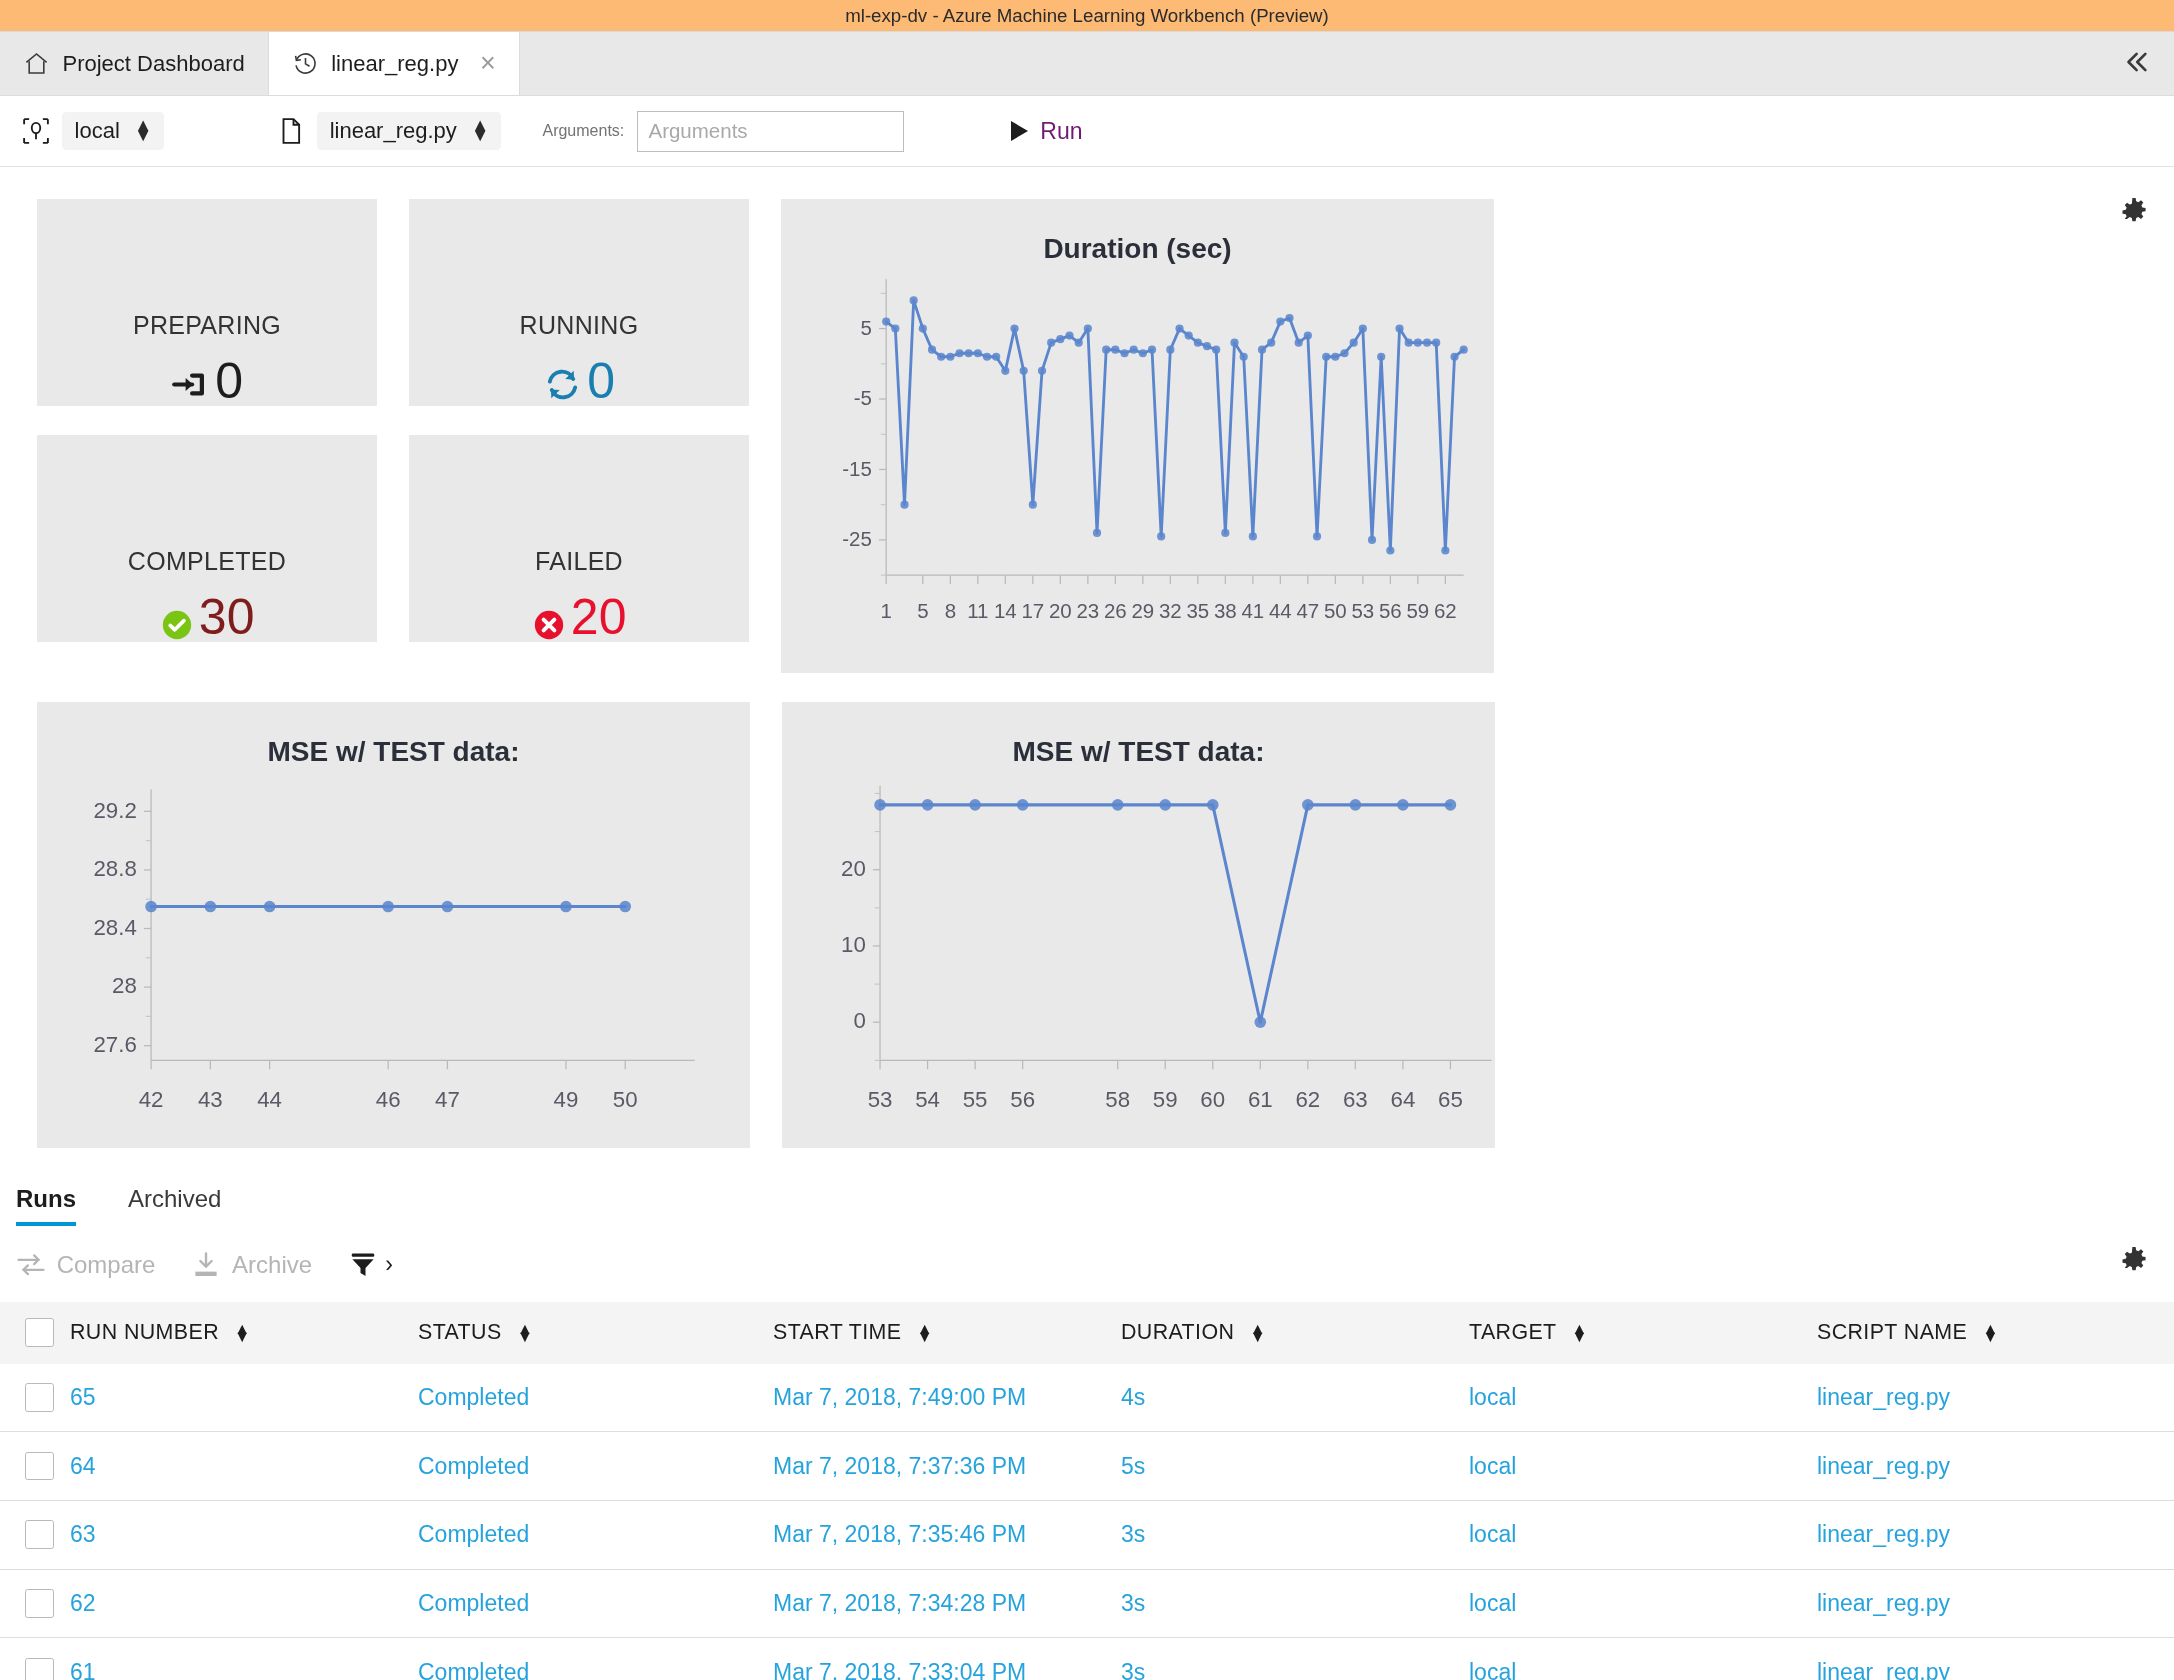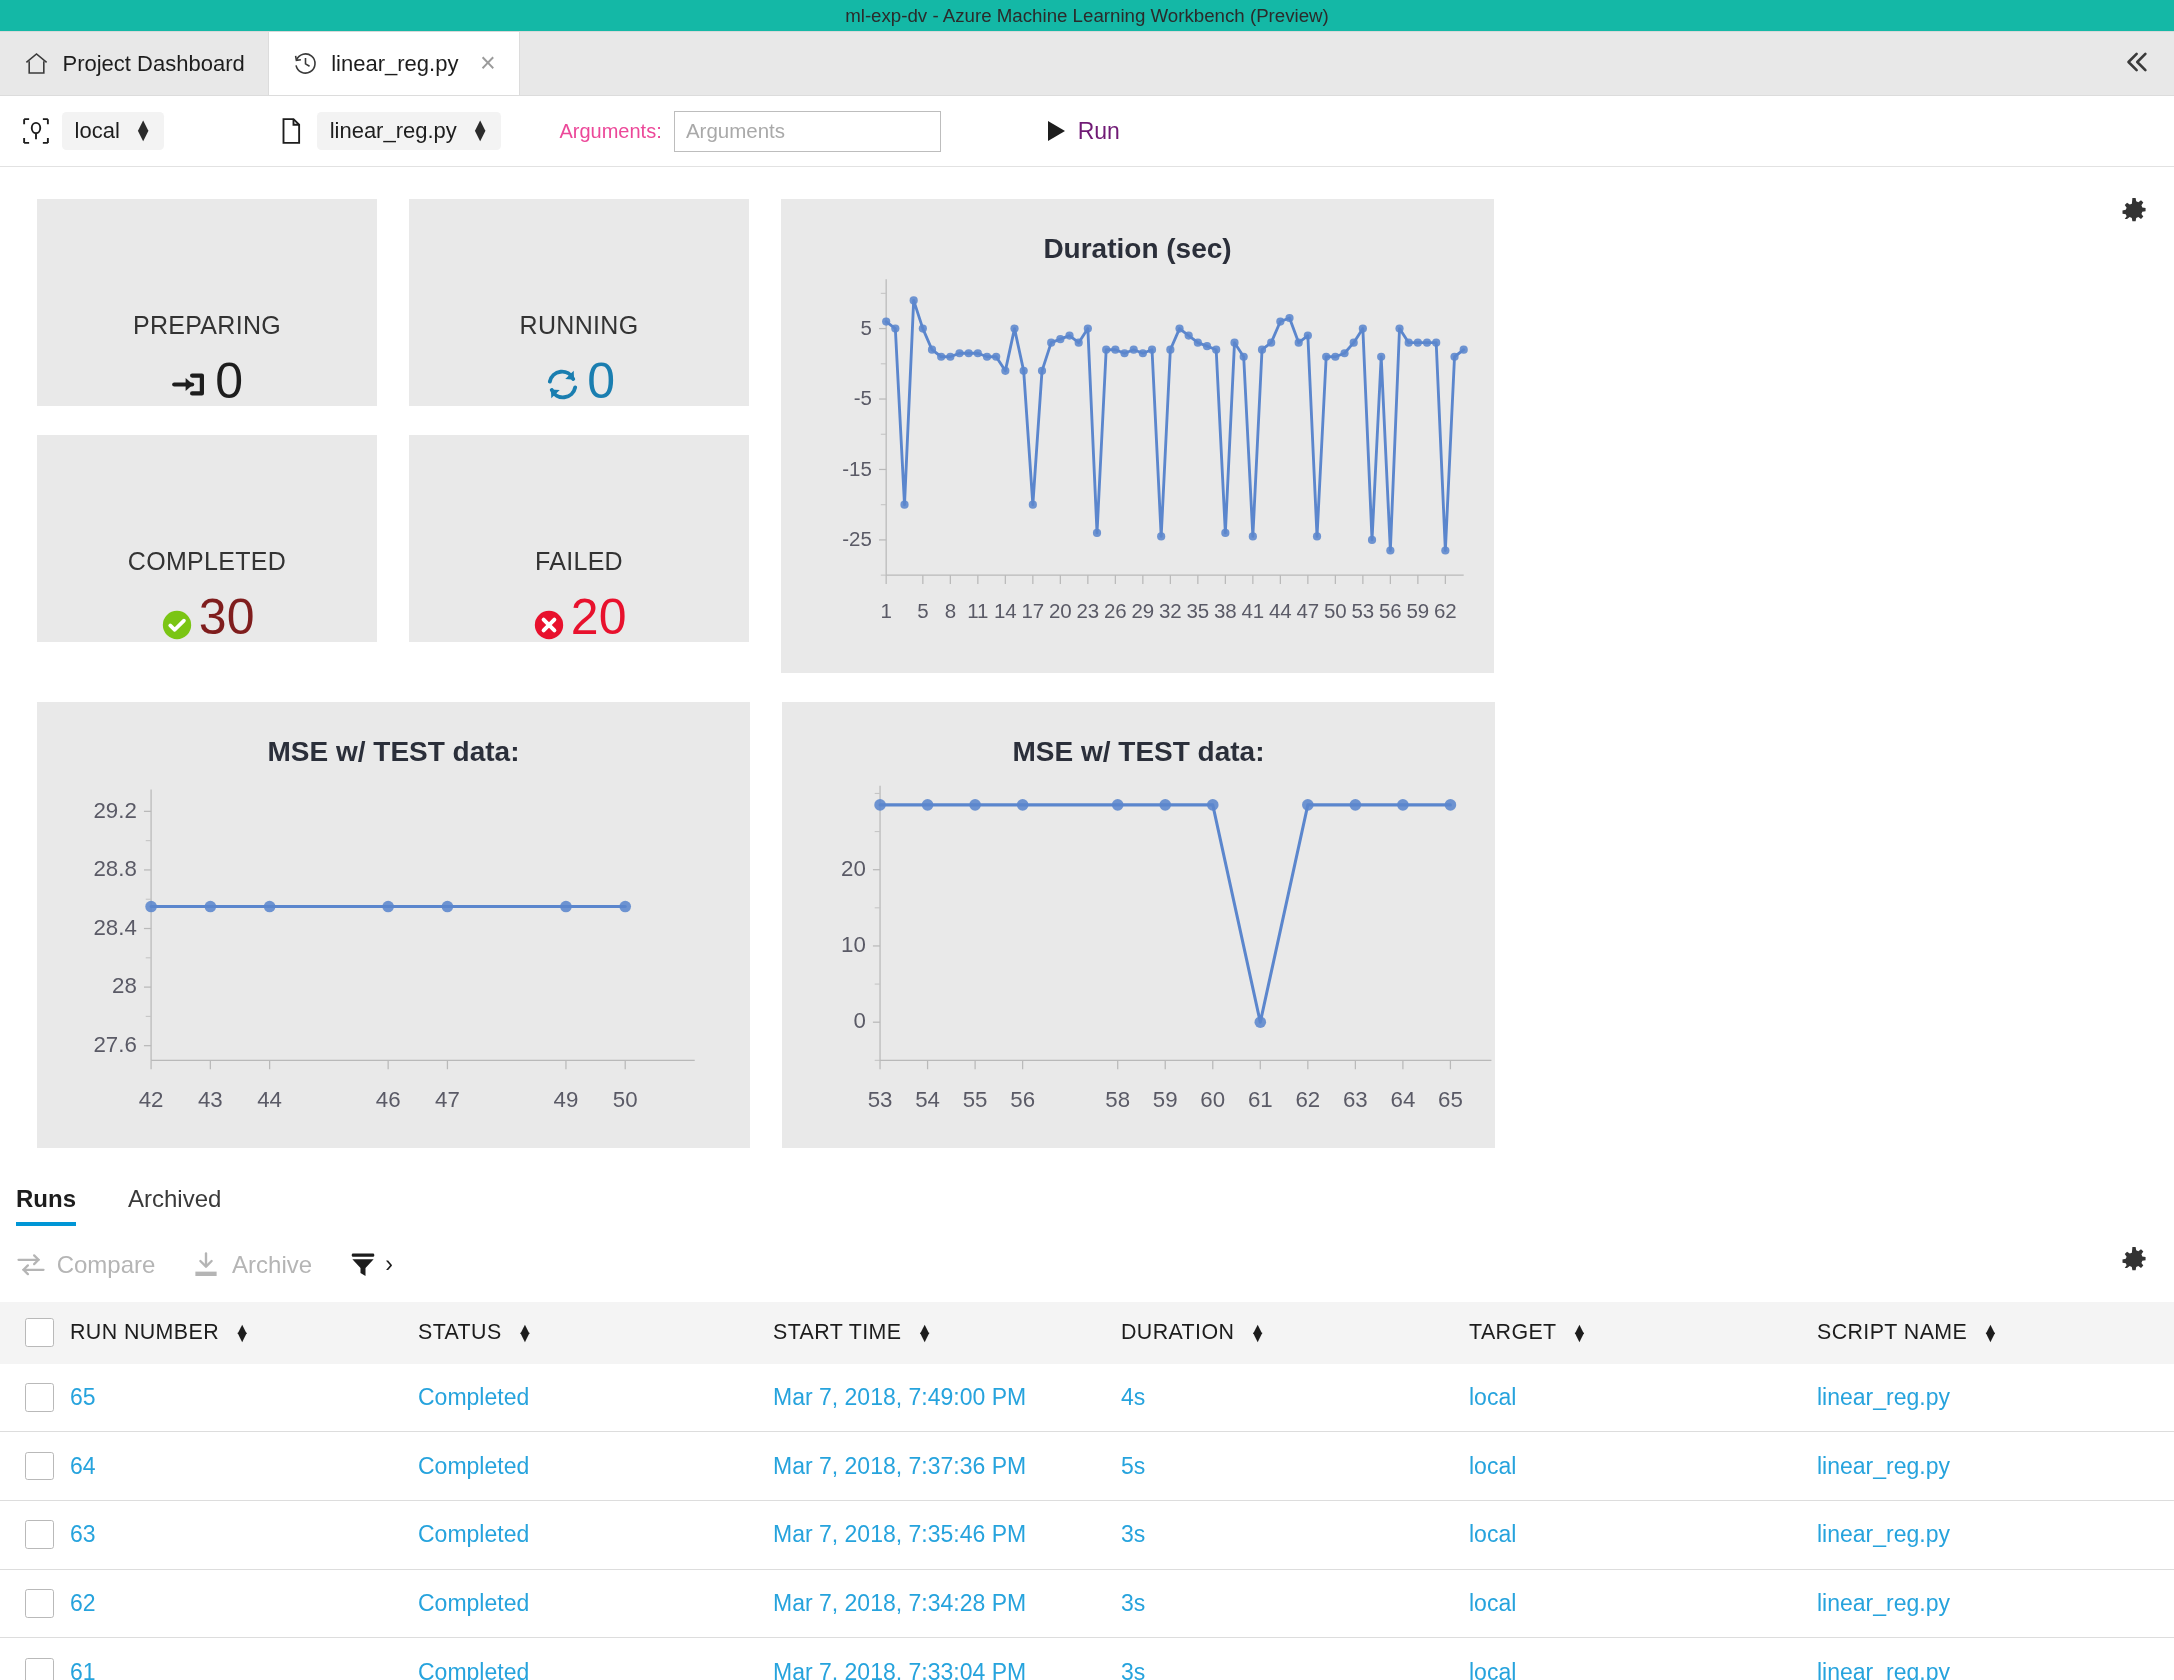--- a/index.html
+++ b/index.html
@@ -6,21 +6,21 @@
   html, body {
     width: 2174px; height: 1681px;
     font-family: "Liberation Sans", sans-serif;
     background: #ffffff;
     overflow: hidden;
   }
 
   
   .titlebar {
     height: 32px;
-    background: #14b8a6;
+    background: #fdba74;
     border-bottom: 0.9px solid #d9d9d9;
     display: flex; align-items: center; justify-content: center;
     position: relative;
   }
   .titlebar-text { font-size: 18.7px; color: #2b2b2b; }
 
   
   .tabstrip {
     height: 64px;
     background: #e8e8e8;
@@ -62,21 +62,21 @@
     background: #f3f3f3; border-radius: 4.5px;
     padding: 6.2px 12.5px; font-size: 22px; color: #1d1d1d;
   }
   .spinner-arrows {
     display: inline-flex; flex-direction: column;
     line-height: 0.55; font-size: 18px; color: #2b2b2b;
   }
   .tb-spacer-1 { width: 112px; }
   .tb-spacer-2 { width: 41px; }
   .tb-spacer-3 { width: 107px; }
-  .arg-label { font-size: 20px; color: #ec4899; margin-left: 17px; }
+  .arg-label { font-size: 16px; color: #737373; }
   .arg-input {
     width: 267px; height: 41px;
     border: 0.9px solid #bdbdbd; background: #fff;
     font-size: 20.5px; color: #1d1d1d;
     padding: 0 10.7px; outline: none;
     font-family: "Liberation Sans", sans-serif;
   }
   .arg-input::placeholder { color: #a9a9a9; }
   .run-btn {
     display: flex; align-items: center; gap: 12.5px;

